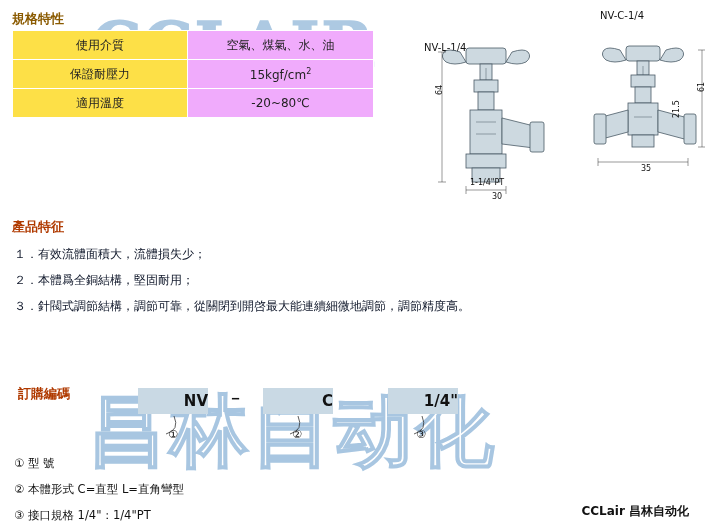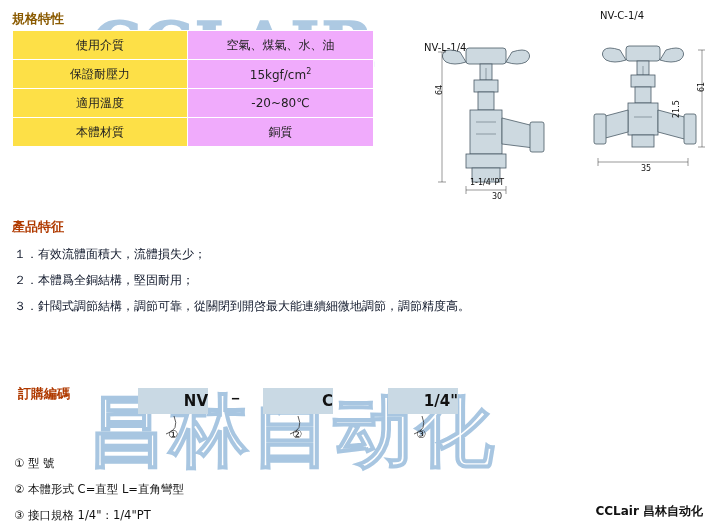--- a/index.html
+++ b/index.html
@@ -89,21 +89,21 @@
   .circ{
     position:absolute;
     font-size:11px;color:#111;
   }
   .note{
     position:absolute;
     font-size:11.5px;color:#111;
     white-space:nowrap;
   }
   .footer{
-    position:absolute;right:2px;bottom:8px;
+    position:absolute;right:16px;bottom:8px;
     font-size:12px;font-weight:bold;color:#111;
     white-space:nowrap;
   }
   
   .dwg-label{
     position:absolute;
     font-size:10px;color:#111;
     white-space:nowrap;
   }
   svg{display:block;}
@@ -124,24 +124,20 @@
     <td class="v">空氣、煤氣、水、油</td>
   </tr>
   <tr>
     <td class="k">保證耐壓力</td>
     <td class="v"><span>15kgf/cm</span><sup>2</sup></td>
   </tr>
   <tr>
     <td class="k">適用溫度</td>
     <td class="v">-20~80℃</td>
   </tr>
-  <tr>
-    <td class="k">本體材質</td>
-    <td class="v">銅質</td>
-  </tr>
 </tbody>
   </table>
 
 <div class="dwg-label" style="left:424px;top:10px;margin-top:32px;">NV-L-1/4</div>
 <div class="dwg-label" style="left:600px;top:10px;">NV-C-1/4</div>
 
 <div class="dwg" style="left:430px;top:22px;">
 <svg width="140" height="180" viewBox="0 0 140 180">
   <g fill="#cdd9e0" stroke="#4a5b66" stroke-width="0.8">
 

